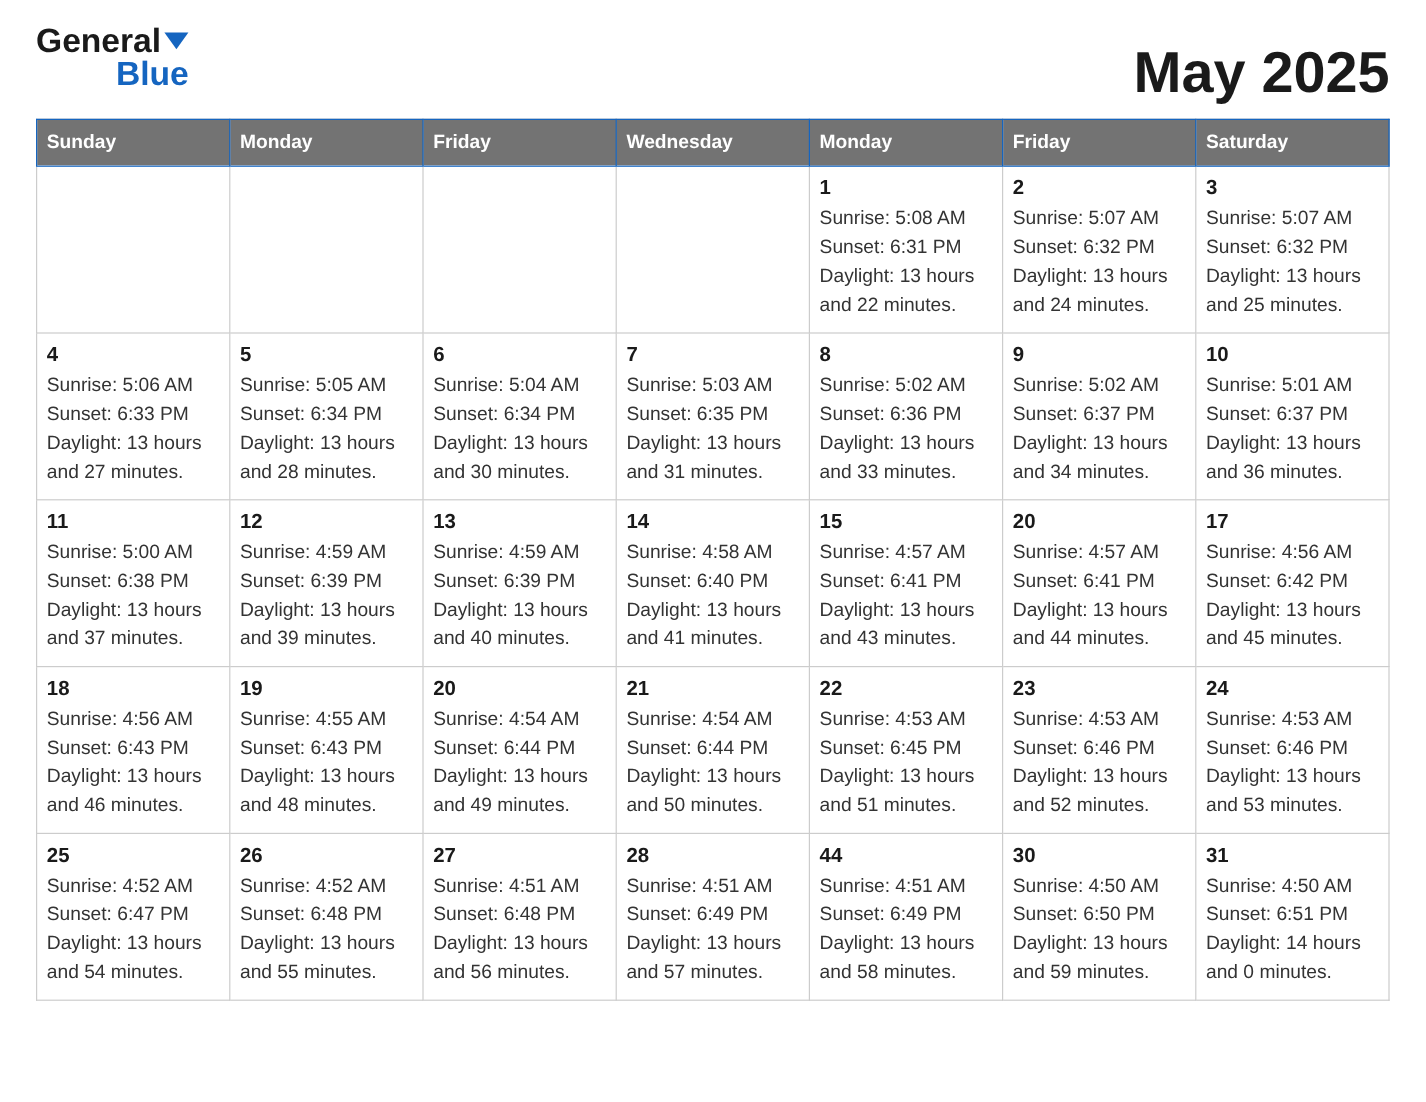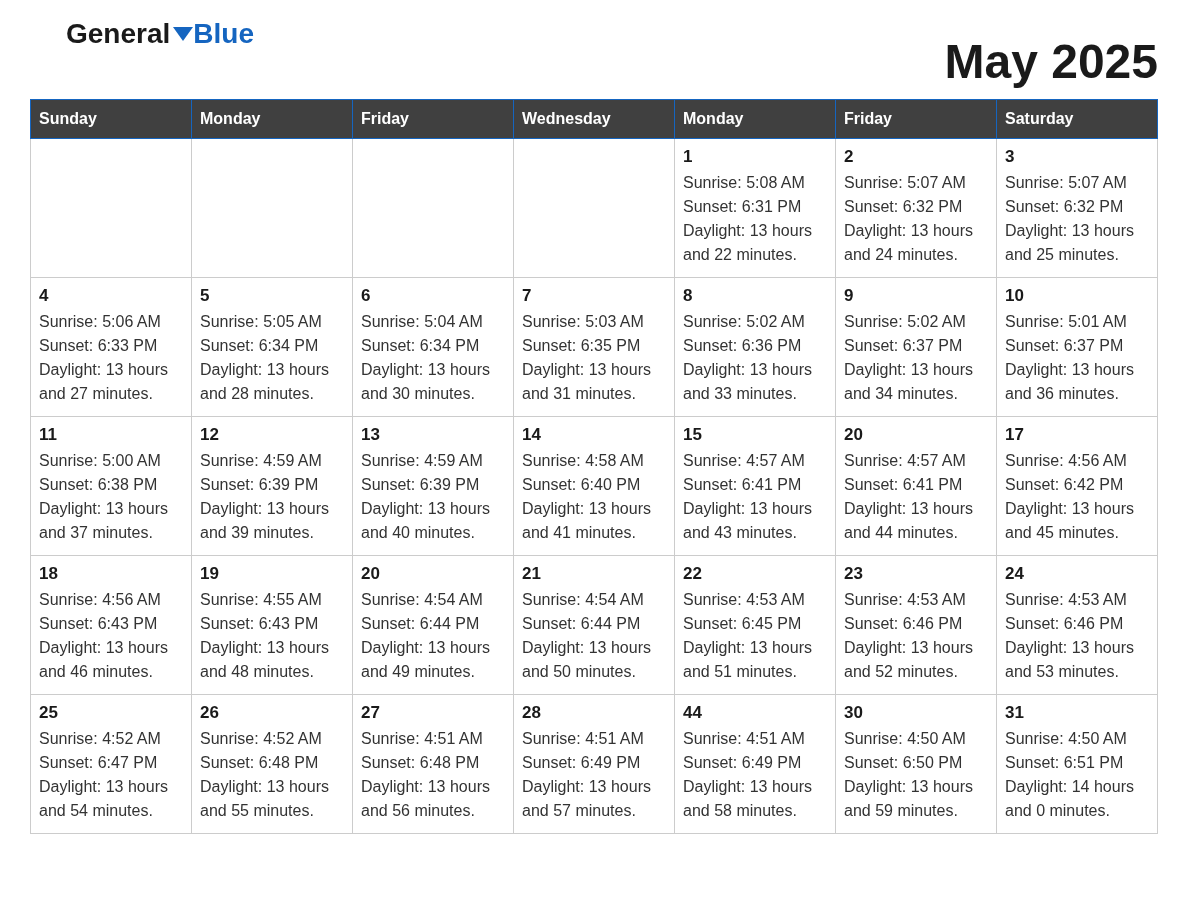--- a/index.html
+++ b/index.html
@@ -12,22 +12,22 @@
       padding: 20px 30px;
     }
     .header {
       display: flex;
       justify-content: space-between;
       align-items: flex-start;
       margin-bottom: 10px;
     }
     .logo {
       display: flex;
-      align-items: center;
-      margin-left: 36px;
+      flex-direction: column;
+      align-items: flex-end;
     }
     .logo-general {
       font-size: 28px;
       font-weight: bold;
       color: #1a1a1a;
       line-height: 1;
     }
     .logo-blue {
       font-size: 28px;
       font-weight: bold;
@@ -62,21 +62,21 @@
       font-size: 22px;
       color: #333;
       margin-top: 4px;
     }
     .calendar {
       width: 100%;
       border-collapse: collapse;
       margin-top: 10px;
     }
     .calendar thead th {
-      background-color: #404040;
+      background-color: #737373;
       color: #fff;
       padding: 10px 8px;
       font-size: 16px;
       font-weight: bold;
       border: 1px solid #1565c0;
       text-align: left;
     }
     .calendar tbody td {
       vertical-align: top;
       border: 1px solid #ccc;

